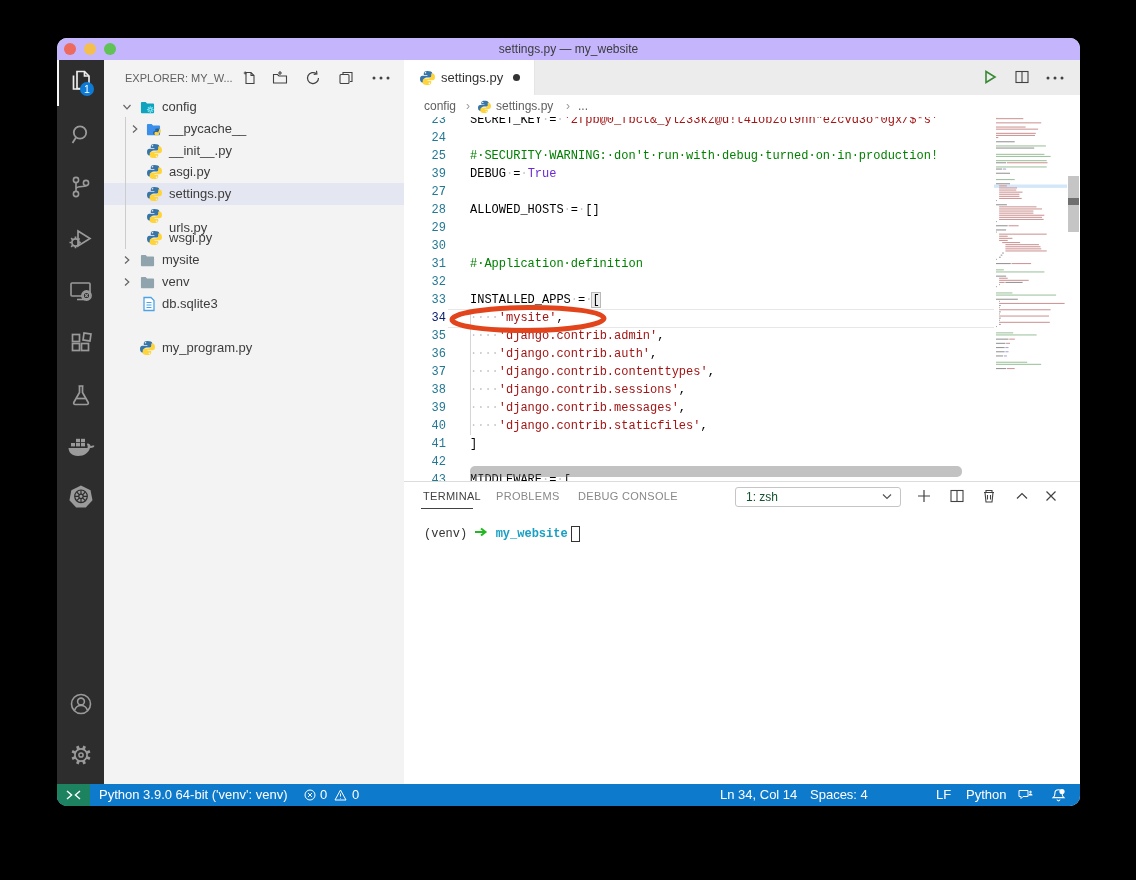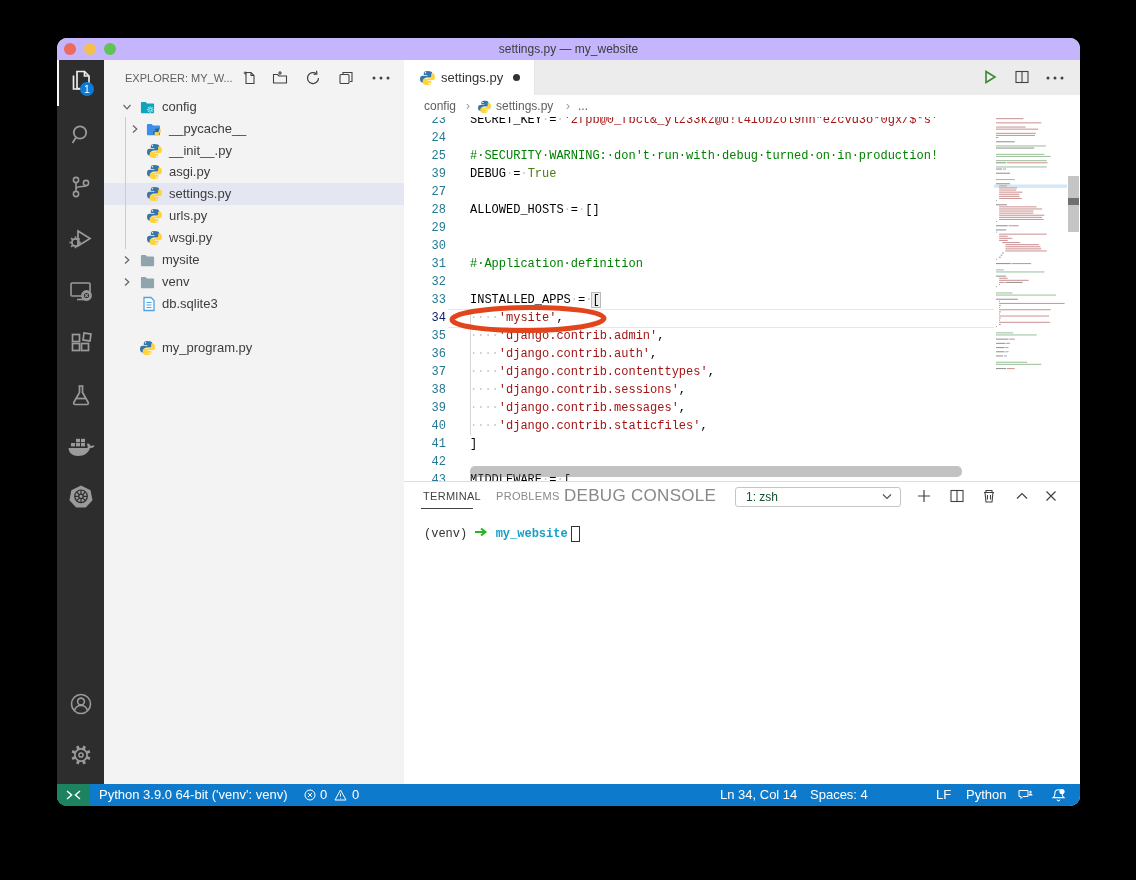--- a/index.html
+++ b/index.html
@@ -12,21 +12,21 @@
 #editorzone{position:absolute;left:347px;top:22px;width:676px;height:724px;background:#fff;}
 #tabbar{position:absolute;left:0;top:0;width:676px;height:35px;background:#ececec;}
 #tab1{position:absolute;left:0;top:0;width:130px;height:35px;background:#fff;border-right:1px solid #e5e5e5;}
 #breadcrumb{position:absolute;left:0;top:35px;width:676px;height:22px;background:#fff;font-size:12px;color:#616161;}
 #code{position:absolute;left:0;top:57px;width:590px;height:364px;overflow:hidden;font-family:"Liberation Mono",monospace;font-size:12px;}
 .cl{position:absolute;left:0;height:18px;line-height:18px;white-space:pre;}
 .num{position:absolute;width:42px;text-align:right;height:18px;line-height:18px;color:#237893;font-family:"Liberation Mono",monospace;font-size:12px;}
 .w{color:#c8c8c8;}
 .str{color:#a31515;}
 .com{color:#008000;}
-.kw{color:#4d7c0f;margin-top:32px;}
+.kw{color:#6d28d9;margin-top:32px;}
 .blk{color:#000;}
 #panel{position:absolute;left:0;top:421px;width:676px;height:303px;background:#fff;border-top:1px solid #dcdcdc;}
 #statusbar{position:absolute;left:0;top:746px;width:1023px;height:22px;background:#0e7acc;color:#fff;font-size:13px;}
 #remote{position:absolute;left:0;top:0;width:33px;height:22px;background:#1d8260;}
 .sbi{position:absolute;top:0;height:22px;line-height:22px;white-space:nowrap;}
 .icon{position:absolute;}
 .treerow{position:absolute;left:0;width:300px;height:22px;line-height:22px;font-size:13px;color:#3d3d3d;}
 .treerow .lbl{position:absolute;top:0;height:22px;line-height:22px;}
 </style></head>
 <body>
@@ -203,21 +203,21 @@
     <div class="treerow" style="top:123px;">
         <svg class="icon" style="left:43px;top:3px;" width="15" height="15" viewBox="0 0 15 15">
           <use href="#pyl"></use>
         </svg>
         <span class="lbl" style="left:65px;">settings.py</span>
       </div>
     <div class="treerow" style="top:145px;">
         <svg class="icon" style="left:43px;top:3px;" width="15" height="15" viewBox="0 0 15 15">
           <use href="#pyl"></use>
         </svg>
-        <span class="lbl" style="left:65px;">urls.py</span>
+        <span class="lbl" style="left:65px;margin-top:12px;">urls.py</span>
       </div>
     <div class="treerow" style="top:189px;">
         <svg class="icon" style="left:18px;top:6px;" width="10" height="10" viewBox="0 0 10 10">
           <path d="M3 1.5 L6.8 5 L3 8.5" fill="none" stroke="#646465" stroke-width="1.2"></path>
         </svg>
       <svg class="icon" style="left:36px;top:3.5px;" width="15" height="15" viewBox="0 0 16 16">
           <path d="M1 3 a1 1 0 0 1 1-1 h4 l1.5 1.7 H14 a1 1 0 0 1 1 1 V13 a1 1 0 0 1-1 1 H2 a1 1 0 0 1-1-1 z" fill="#90a4ae"></path>
         </svg>
       <span class="lbl" style="left:58px;">mysite</span>
       </div>
@@ -428,21 +428,21 @@
 <rect x="996.0" y="368.0" width="10.1" height="1.1" fill="#8a8a8a"></rect>
 <rect x="1006.9" y="368.0" width="7.8" height="1.1" fill="#c98b8b"></rect>
 </svg>
 <div style="position:absolute;left:66px;top:406px;width:492px;height:11px;background:rgba(110,110,110,0.42);border-radius:5px;"></div>
 <div style="position:absolute;left:664px;top:116px;width:11px;height:56px;background:#c5c5c5;"></div>
 <div style="position:absolute;left:664px;top:138px;width:11px;height:7px;background:#6f6f6f;"></div>
 <div id="panel">
 <div style="position:absolute;left:19px;top:0;height:28px;line-height:28px;font-size:11px;color:#424242;letter-spacing:0.3px;">TERMINAL</div>
 <div style="position:absolute;left:17px;top:26px;width:52px;height:1px;background:#424242;"></div>
 <div style="position:absolute;left:92px;top:0;height:28px;line-height:28px;font-size:11px;color:#888;letter-spacing:0.3px;">PROBLEMS</div>
-<div style="position:absolute;left:160px;top:0;height:28px;line-height:28px;font-size:17px;color:#888;letter-spacing:0.3px;">DEBUG CONSOLE</div>
+<div style="position:absolute;left:174px;top:0;height:28px;line-height:28px;font-size:11px;color:#888;letter-spacing:0.3px;">DEBUG CONSOLE</div>
 <div style="position:absolute;left:331px;top:5px;width:164px;height:18px;border:1px solid #c5c5c5;border-radius:3px;background:#fff;">
   <span style="position:absolute;left:10px;top:0;height:18px;line-height:18px;font-size:12px;color:#14532d;">1: zsh</span>
   <svg class="icon" style="left:146px;top:5px;" width="10" height="8" viewBox="0 0 10 8">
             <path d="M1 1.5 L5 5.5 L9 1.5" fill="none" stroke="#555" stroke-width="1.2"></path>
           </svg>
 </div>
 <svg class="icon" style="left:512px;top:6px;" width="16" height="16" viewBox="0 0 16 16">
           <path d="M8 2 v12 M2 8 h12" stroke="#424242" stroke-width="1.2"></path>
         </svg>
 <svg class="icon" style="left:545px;top:6px;" width="16" height="16" viewBox="0 0 16 16">

